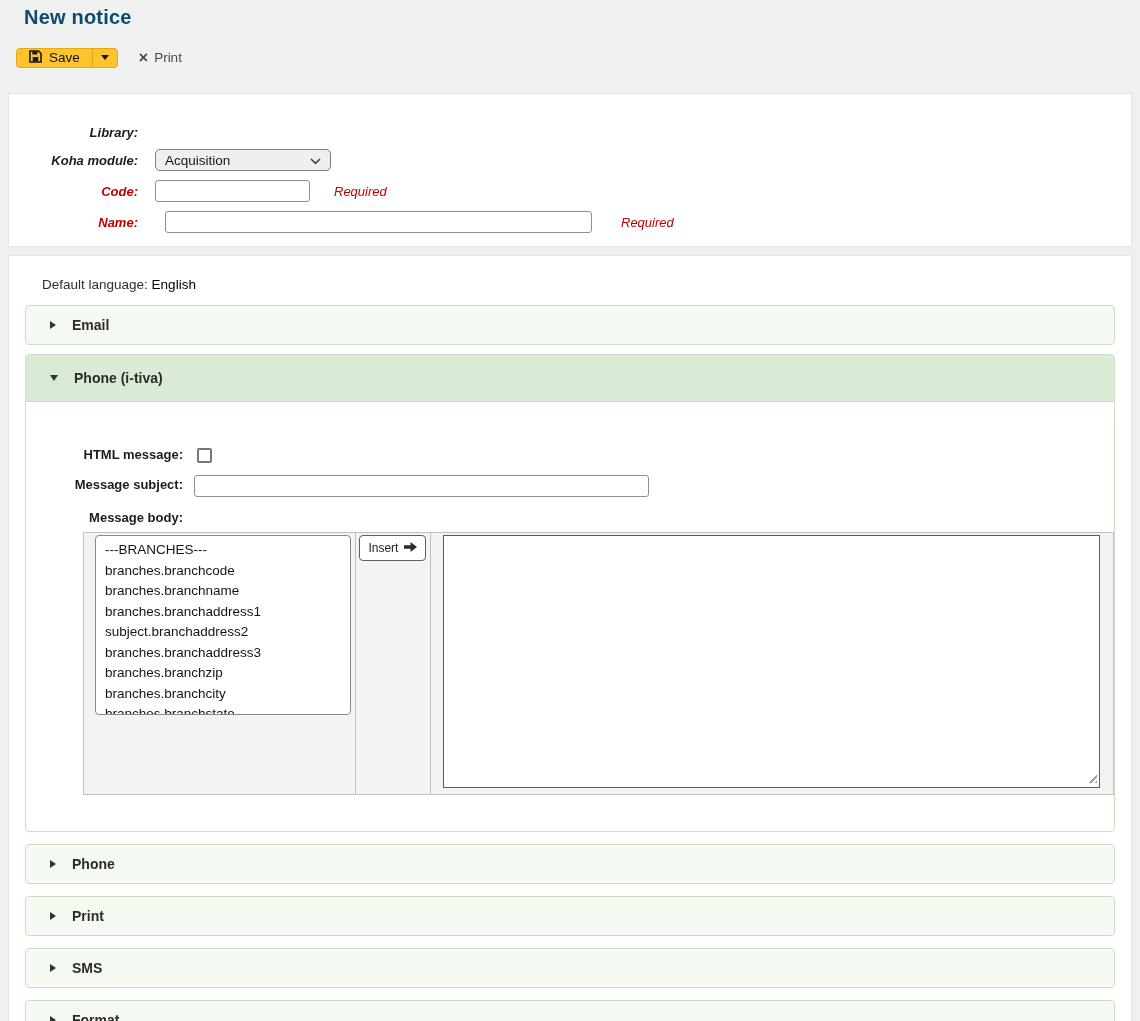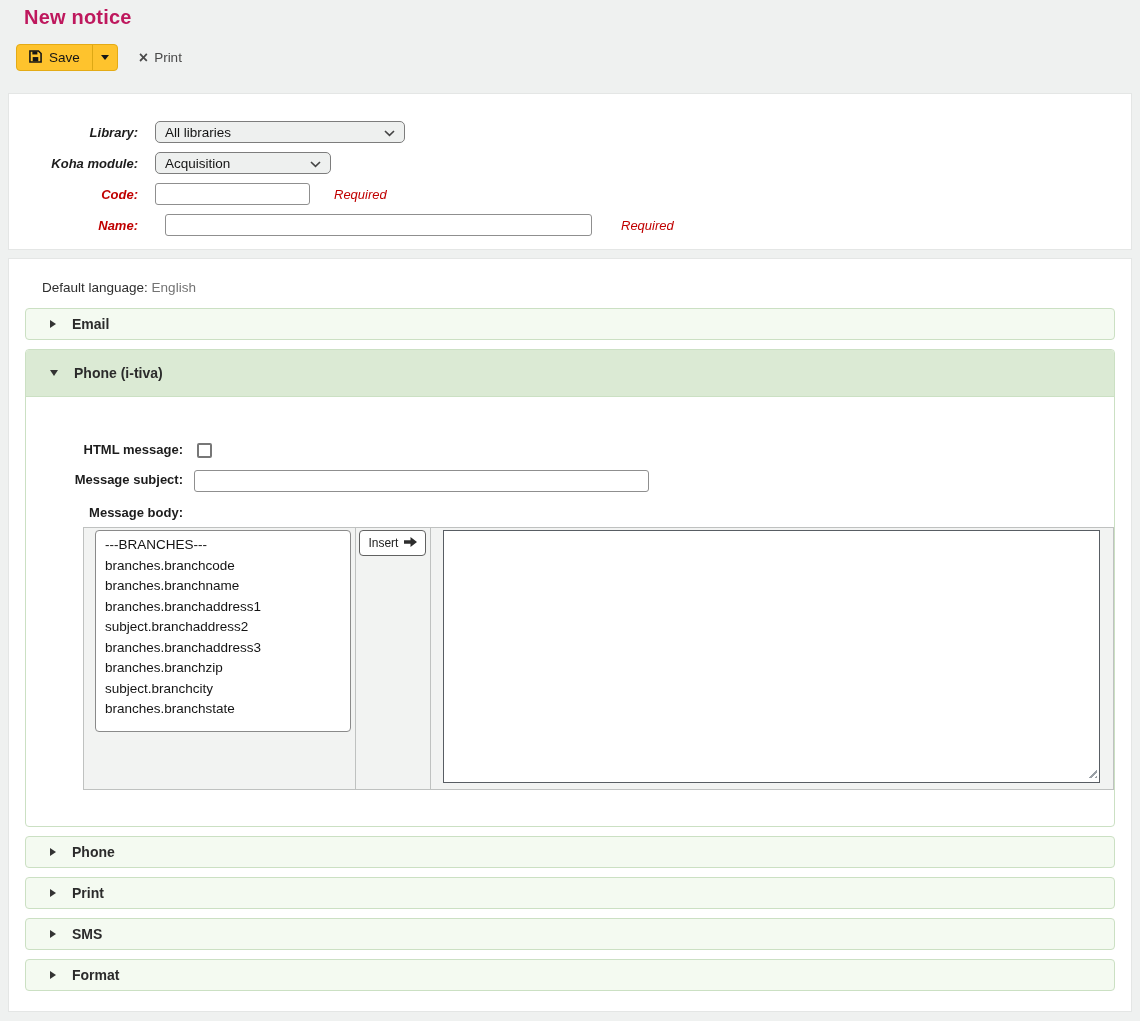--- a/index.html
+++ b/index.html
@@ -6,26 +6,26 @@
   html,body { width:1140px; height:1021px; }
   body {
     background:#eff1f0;
     font-family:"Liberation Sans", sans-serif;
     color:#1c1c1c;
     position:relative;
   }
 
   
   .page-title {
-    font-size:20px; font-weight:bold; color:#be185d;
+    font-size:20px; font-weight:bold; color:#0c4a6e;
     padding:6px 0 0 24px; letter-spacing:.2px;
   }
   .toolbar { display:flex; align-items:center; margin:15px 0 0 16px; height:27px; }
   .btn-group {
-    display:flex; align-items:stretch; height:27px;
+    display:flex; align-items:stretch; height:20px;
     background:#fec32d; border:1px solid #e4ab15; border-radius:4px; overflow:hidden;
   }
   .btn-save {
     display:flex; align-items:center; gap:7px; padding:0 12px;
     background:transparent; border:none; cursor:pointer;
     font-family:"Liberation Sans",sans-serif; font-size:13.5px; color:#161616;
   }
   .btn-caret {
     width:25px; display:flex; align-items:center; justify-content:center;
     background:transparent; border:none; border-left:1px solid #dda814; cursor:pointer;
@@ -70,25 +70,25 @@
   .w-code { width:155px; }
   .w-name { width:427px; margin-left:10px; }
   .required-hint {
     color:#c00000; font-style:italic; font-size:13px; padding-top:4px;
   }
   .hint-code { margin-left:24px; }
   .hint-name { margin-left:29px; }
 
   
   .dl-line { margin:0 0 13px 25px; font-size:13.5px; color:#2e2e2e; }
-  .dl-value { color:#737373; }
+  .dl-value { color:#000000; }
 
   
   .acc-header {
-    height:32px; margin:3px 8px 9px 8px;
+    height:40px; margin:12px 8px 9px 8px;
     border:1px solid #cbe0c3; border-radius:4px; background:#f4faf1;
     display:flex; align-items:center; padding-left:24px; cursor:pointer;
   }
   .acc-label { font-size:14px; font-weight:bold; color:#2b2b2b; margin-left:16px; }
   .tri-right {
     width:0; height:0;
     border-top:4.5px solid transparent; border-bottom:4.5px solid transparent;
     border-left:6.5px solid #333;
   }
   .tri-down {
@@ -121,21 +121,21 @@
   .row-subject .p-label { padding-top:2px; line-height:15.5px; }
   .subject-input { margin-left:11px; width:455px; }
   .row-bodylabel { margin-bottom:7px; }
 
   .editor-table { margin-left:40px; border-collapse:collapse; }
   .editor-table td {
     background:#f2f3f2; border:1px solid #bfc1c0; vertical-align:top;
   }
   .td-fields { width:280px; height:262px; padding:2px 0 0 11px; }
   .listbox {
-    width:256px; height:202px; background:#fff;
+    width:256px; height:180px; background:#fff;
     border:1px solid #8a8a8a; border-radius:4px;
     padding:4px 0; overflow:hidden; cursor:default;
   }
   .lb-item {
     font-size:13.5px; color:#141414; line-height:20.5px;
     padding:0 9px; white-space:nowrap; cursor:pointer;
   }
   .td-insert { width:90px; text-align:center; padding-top:2px; }
   .insert-btn {
     display:inline-flex; align-items:center; gap:6px;
@@ -181,30 +181,20 @@
   <a class="cancel-link">
     <span class="cancel-x">×</span>
     <span>Print</span>
   </a>
 </div>
 
 <div class="panel panel-form">
 
   <div class="form-row">
     <label class="form-label">Library:</label>
-    <div class="form-field">
-      <div class="select w-library">
-        <span>All libraries</span>
-        <span>
-          <svg width="11" height="7" viewBox="0 0 11 7">
-              <path d="M1 1 L5.5 5.4 L10 1" fill="none" stroke="#444" stroke-width="1.6"></path>
-            </svg>
-        </span>
-      </div>
-    </div>
   </div>
 
   <div class="form-row">
     <label class="form-label">Koha module:</label>
     <div class="form-field">
       <div class="select w-module">
         <span>Acquisition</span>
         <span>
           <svg width="11" height="7" viewBox="0 0 11 7">
               <path d="M1 1 L5.5 5.4 L10 1" fill="none" stroke="#444" stroke-width="1.6"></path>
@@ -272,21 +262,21 @@
           <td class="td-fields">
             <div class="listbox">
 
             <div class="lb-item">---BRANCHES---</div>
                   <div class="lb-item">branches.branchcode</div>
                   <div class="lb-item">branches.branchname</div>
                   <div class="lb-item">branches.branchaddress1</div>
                   <div class="lb-item">subject.branchaddress2</div>
                   <div class="lb-item">branches.branchaddress3</div>
                   <div class="lb-item">branches.branchzip</div>
-                  <div class="lb-item">subject.branchcity</div>
+                  <div class="lb-item">branches.branchcity</div>
                   <div class="lb-item">branches.branchstate</div>
                 </div>
           </td>
           <td class="td-insert">
             <button class="insert-btn">
               <span>Insert</span>
               <span>
                 <svg width="13" height="10" viewBox="0 0 13 10">
                       <path d="M0 3.2 h6.5 V0 L13 5 6.5 10 V6.8 H0 Z" fill="#2d2d2d"></path>
                     </svg>

